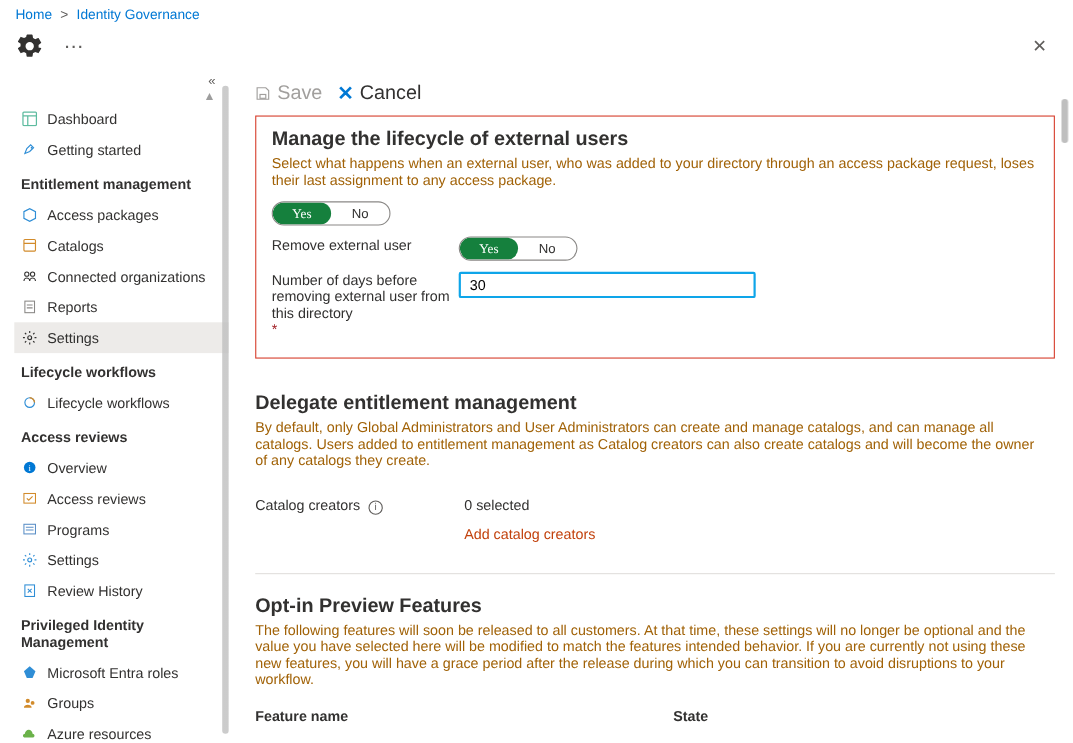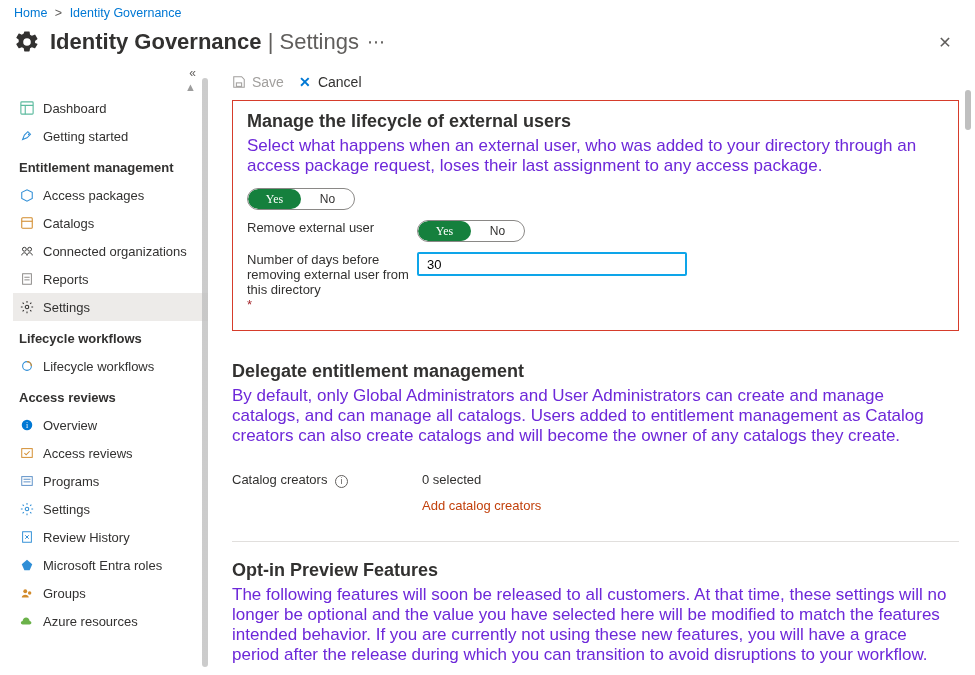--- a/index.html
+++ b/index.html
@@ -107,35 +107,35 @@
     width:6px; height:40px;
     background:#bfbfbf;
     border-radius:3px;
   }
   .toolbar{
     display:flex; align-items:center; gap:14px;
     padding:6px 0 10px;
   }
   .tb-btn{
     display:flex; align-items:center; gap:6px;
-    font-size:14px;
+    font-size:18px;
   }
   .tb-btn.disabled{ color:#a19f9d; }
   .tb-btn .ic{ width:14px;height:14px;display:inline-flex;align-items:center;justify-content:center;}
   .redbox{
     border:1.3px solid #d63c2b;
     padding:10px 14px 18px;
     margin-bottom:30px;
   }
   h2.section-title{
     font-size:18px; font-weight:600;
     margin-bottom:4px;
   }
   .section-desc{
-    font-size:17px; color:#6d28d9;
+    font-size:13px; color:#a16207;
     margin-bottom:12px;
     max-width:720px;
   }
   .field-row{
     display:flex; align-items:flex-start;
     margin-top:10px;
   }
   .field-label{
     width:170px;
     font-size:13px;
@@ -195,23 +195,20 @@
   <span class="sep">&gt;</span>
   <a>Identity Governance</a>
 </div>
 
 <div class="page-header">
   <span class="gear">
     <svg viewBox="0 0 24 24" width="26" height="26" fill="#323130">
         <path d="M19.4 13a7.5 7.5 0 0 0 .1-1 7.5 7.5 0 0 0-.1-1l2.1-1.6a.5.5 0 0 0 .1-.6l-2-3.4a.5.5 0 0 0-.6-.2l-2.5 1a7.6 7.6 0 0 0-1.7-1l-.4-2.6a.5.5 0 0 0-.5-.4h-4a.5.5 0 0 0-.5.4L9 4.2a7.6 7.6 0 0 0-1.7 1l-2.5-1a.5.5 0 0 0-.6.2l-2 3.4a.5.5 0 0 0 .1.6L4.4 10a7.5 7.5 0 0 0-.1 1 7.5 7.5 0 0 0 .1 1l-2.1 1.6a.5.5 0 0 0-.1.6l2 3.4a.5.5 0 0 0 .6.2l2.5-1a7.6 7.6 0 0 0 1.7 1l.4 2.6a.5.5 0 0 0 .5.4h4a.5.5 0 0 0 .5-.4l.4-2.6a7.6 7.6 0 0 0 1.7-1l2.5 1a.5.5 0 0 0 .6-.2l2-3.4a.5.5 0 0 0-.1-.6ZM12 15.5A3.5 3.5 0 1 1 15.5 12 3.5 3.5 0 0 1 12 15.5Z"></path>
       </svg>
   </span>
-  <h1>
-    <span>Identity Governance</span> <span class="thin">| <span>Settings</span></span>
-  </h1>
   <span class="ellipsis">⋯</span>
   <span class="close">✕</span>
 </div>
 
 <div class="layout">
 
   <nav class="sidebar">
     <div class="collapse-chevrons"><span>«</span><br><span class="tri">▲</span></div>
 
     <div class="nav-item">
@@ -331,20 +328,21 @@
     <div class="nav-item">
       <span class="nav-icon">
           <svg width="14" height="14" viewBox="0 0 16 16">
             <rect x="3" y="2" width="10" height="12" fill="none" stroke="#2f8ed6" stroke-width="1.1"></rect>
             <path d="M6 6l4 4M10 6l-4 4" stroke="#2f8ed6" stroke-width="1.1"></path>
           </svg>
         </span>
       <span>Review History</span>
     </div>
 
+    <div class="nav-section">Privileged Identity Management</div>
     <div class="nav-item">
       <span class="nav-icon">
           <svg width="14" height="14" viewBox="0 0 16 16">
             <path d="M8 2l6 5-3 7H5L2 7z" fill="#2f8ed6"></path>
           </svg>
         </span>
       <span>Microsoft Entra roles</span>
     </div>
     <div class="nav-item">
       <span class="nav-icon">

